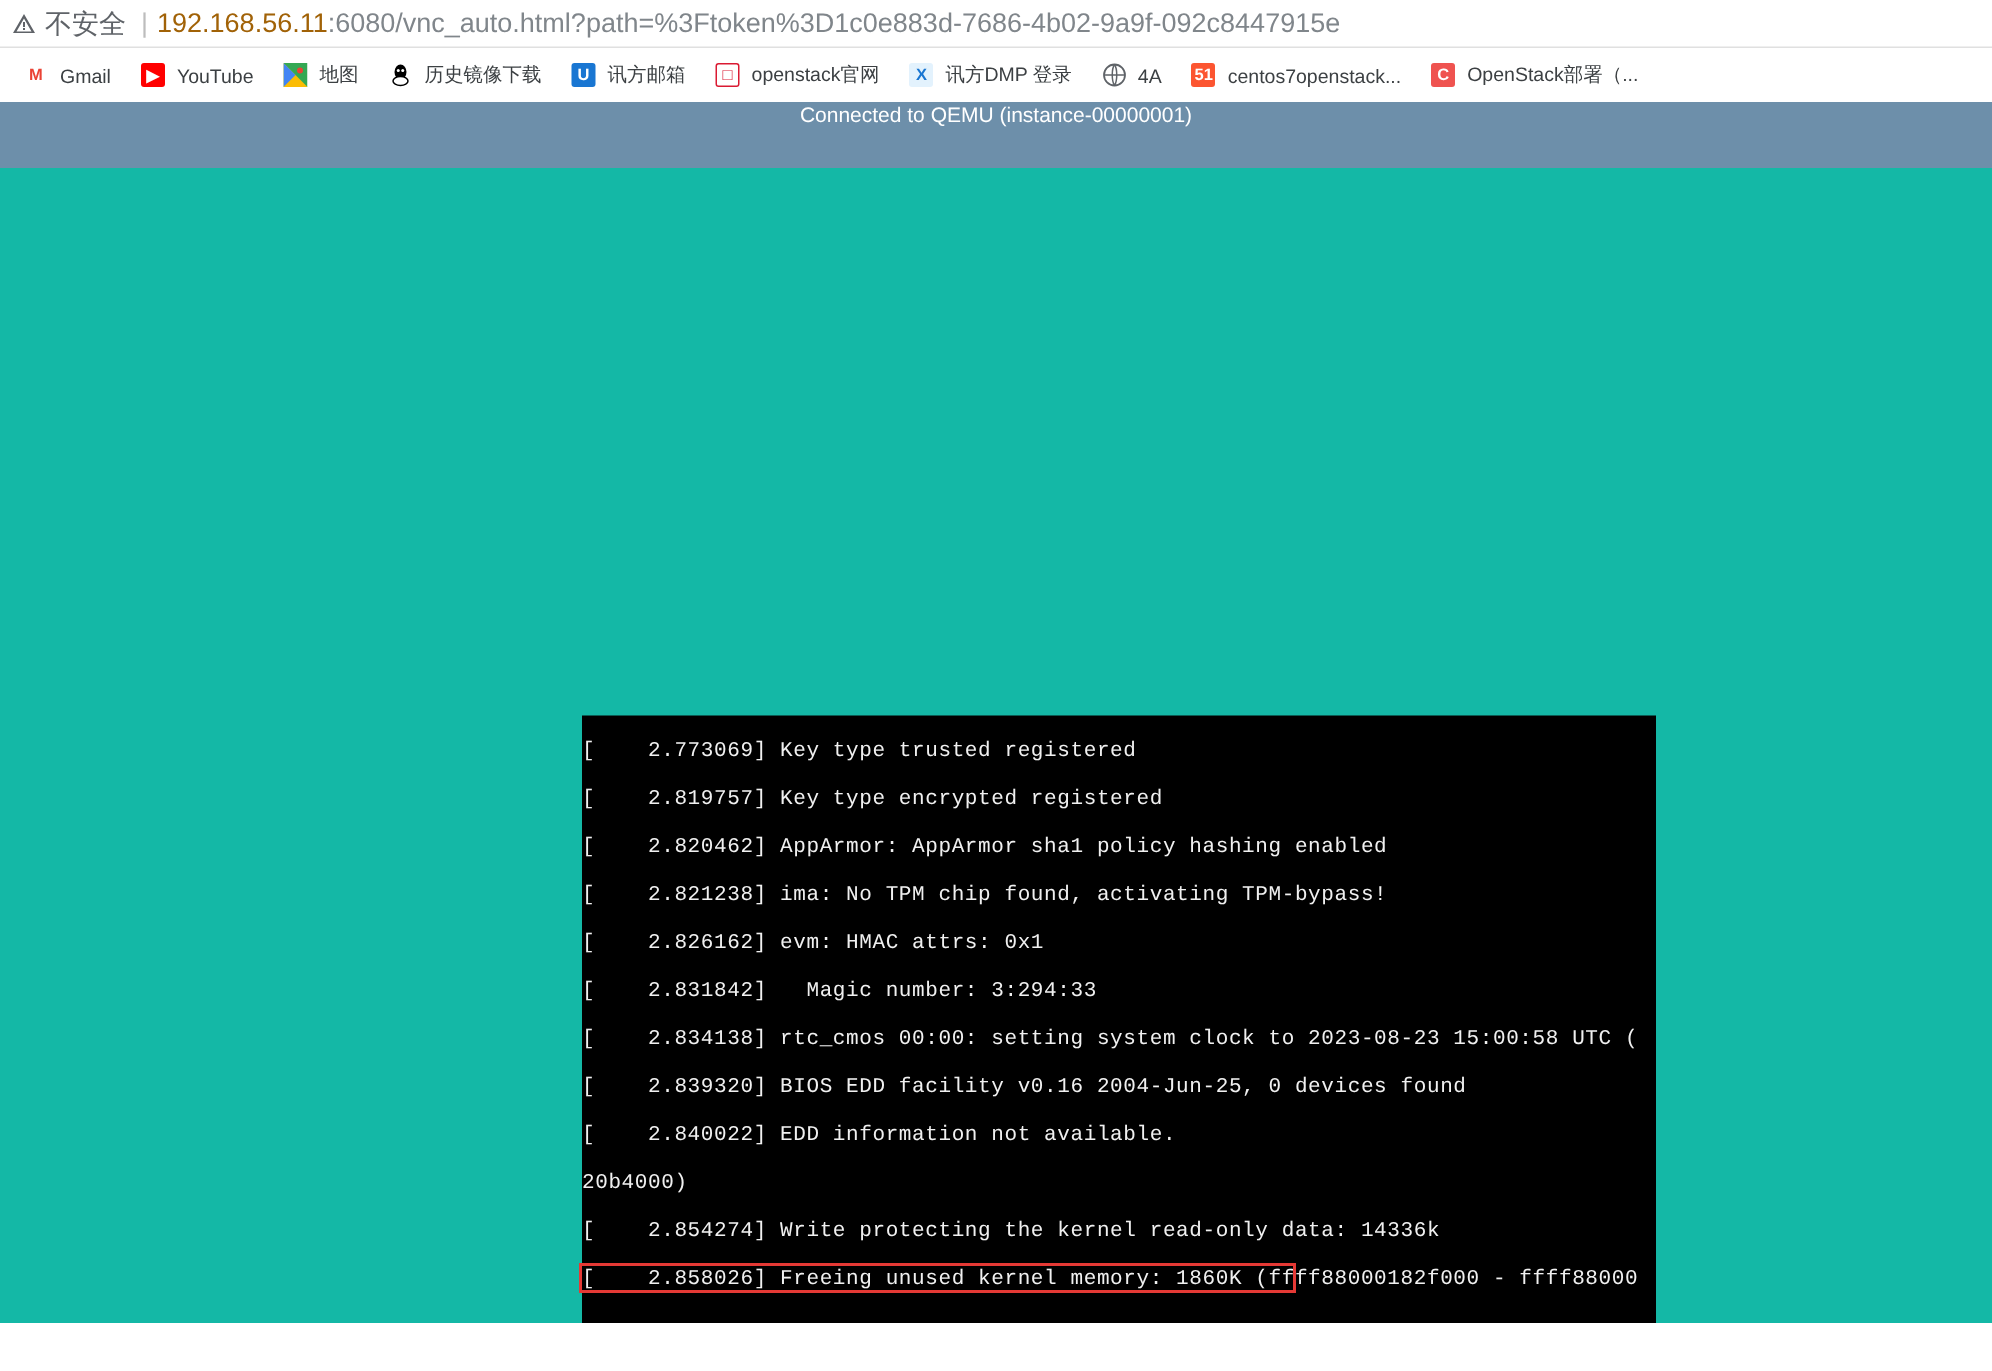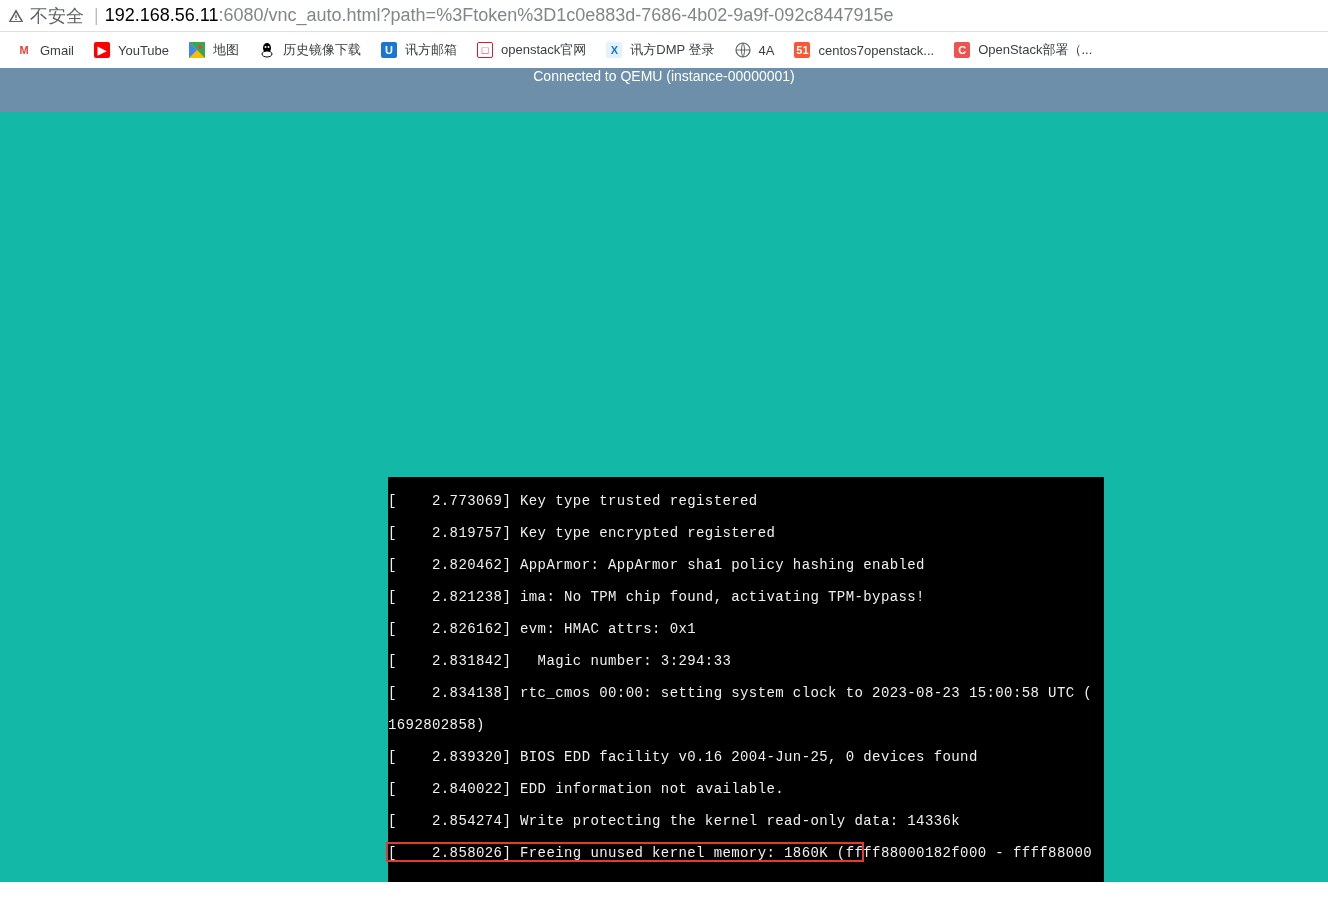--- a/index.html
+++ b/index.html
@@ -16,21 +16,21 @@
     align-items: center;
     padding: 0 8px;
     background: #ffffff;
     border-bottom: 1px solid #e0e0e0;
     font-size: 18px;
     color: #5f6368;
   }
   .addr-bar .warn-icon { margin-right: 6px; display:flex; align-items:center; }
   .addr-bar .insecure { color: #5f6368; margin-right: 4px; }
   .addr-bar .sep { margin: 0 6px; color: #bdbdbd; }
-  .addr-bar .host { color: #000000; }
+  .addr-bar .host { color: #a16207; }
   .addr-bar .path { color: #80868b; }
   .bookmark-bar {
     height: 36px;
     display: flex;
     align-items: center;
     padding: 0 6px;
     background: #ffffff;
     font-size: 13px;
     color: #3c4043;
     gap: 0;
@@ -176,23 +176,23 @@
 
 <div class="vnc-area">
   <div class="console">
 <span class="line">[    2.773069] Key type trusted registered</span>
 <span class="line">[    2.819757] Key type encrypted registered</span>
 <span class="line">[    2.820462] AppArmor: AppArmor sha1 policy hashing enabled</span>
 <span class="line">[    2.821238] ima: No TPM chip found, activating TPM-bypass!</span>
 <span class="line">[    2.826162] evm: HMAC attrs: 0x1</span>
 <span class="line">[    2.831842]   Magic number: 3:294:33</span>
 <span class="line">[    2.834138] rtc_cmos 00:00: setting system clock to 2023-08-23 15:00:58 UTC (</span>
-<span class="line">1692802858)</span>
 <span class="line">[    2.839320] BIOS EDD facility v0.16 2004-Jun-25, 0 devices found</span>
 <span class="line">[    2.840022] EDD information not available.</span>
+<span class="line">20b4000)</span>
 <span class="line">[    2.854274] Write protecting the kernel read-only data: 14336k</span>
 <span class="line">[    2.858026] Freeing unused kernel memory: 1860K (ffff88000182f000 - ffff88000</span>
 
 
 
 
 <span class="line"></span>
 
 
 <span class="line"></span>

